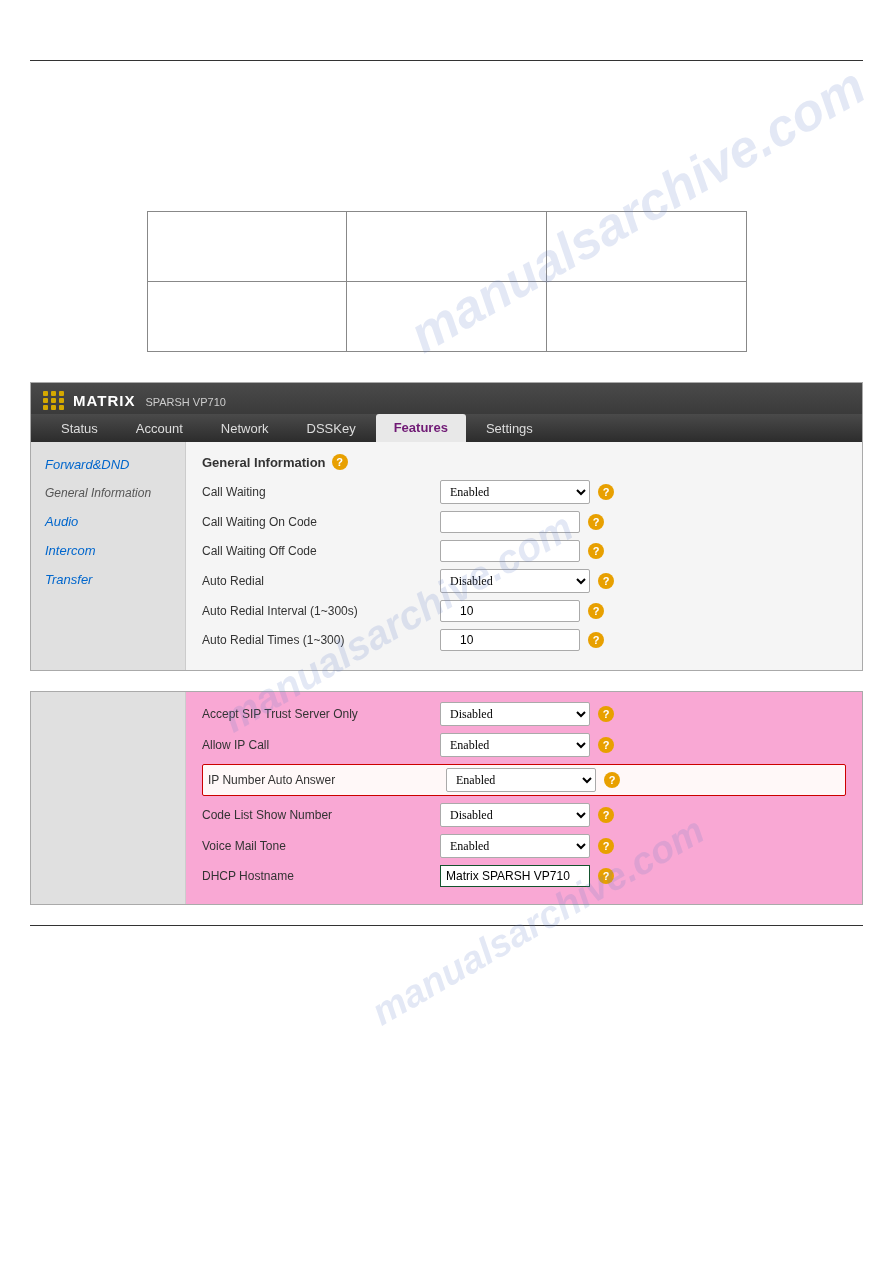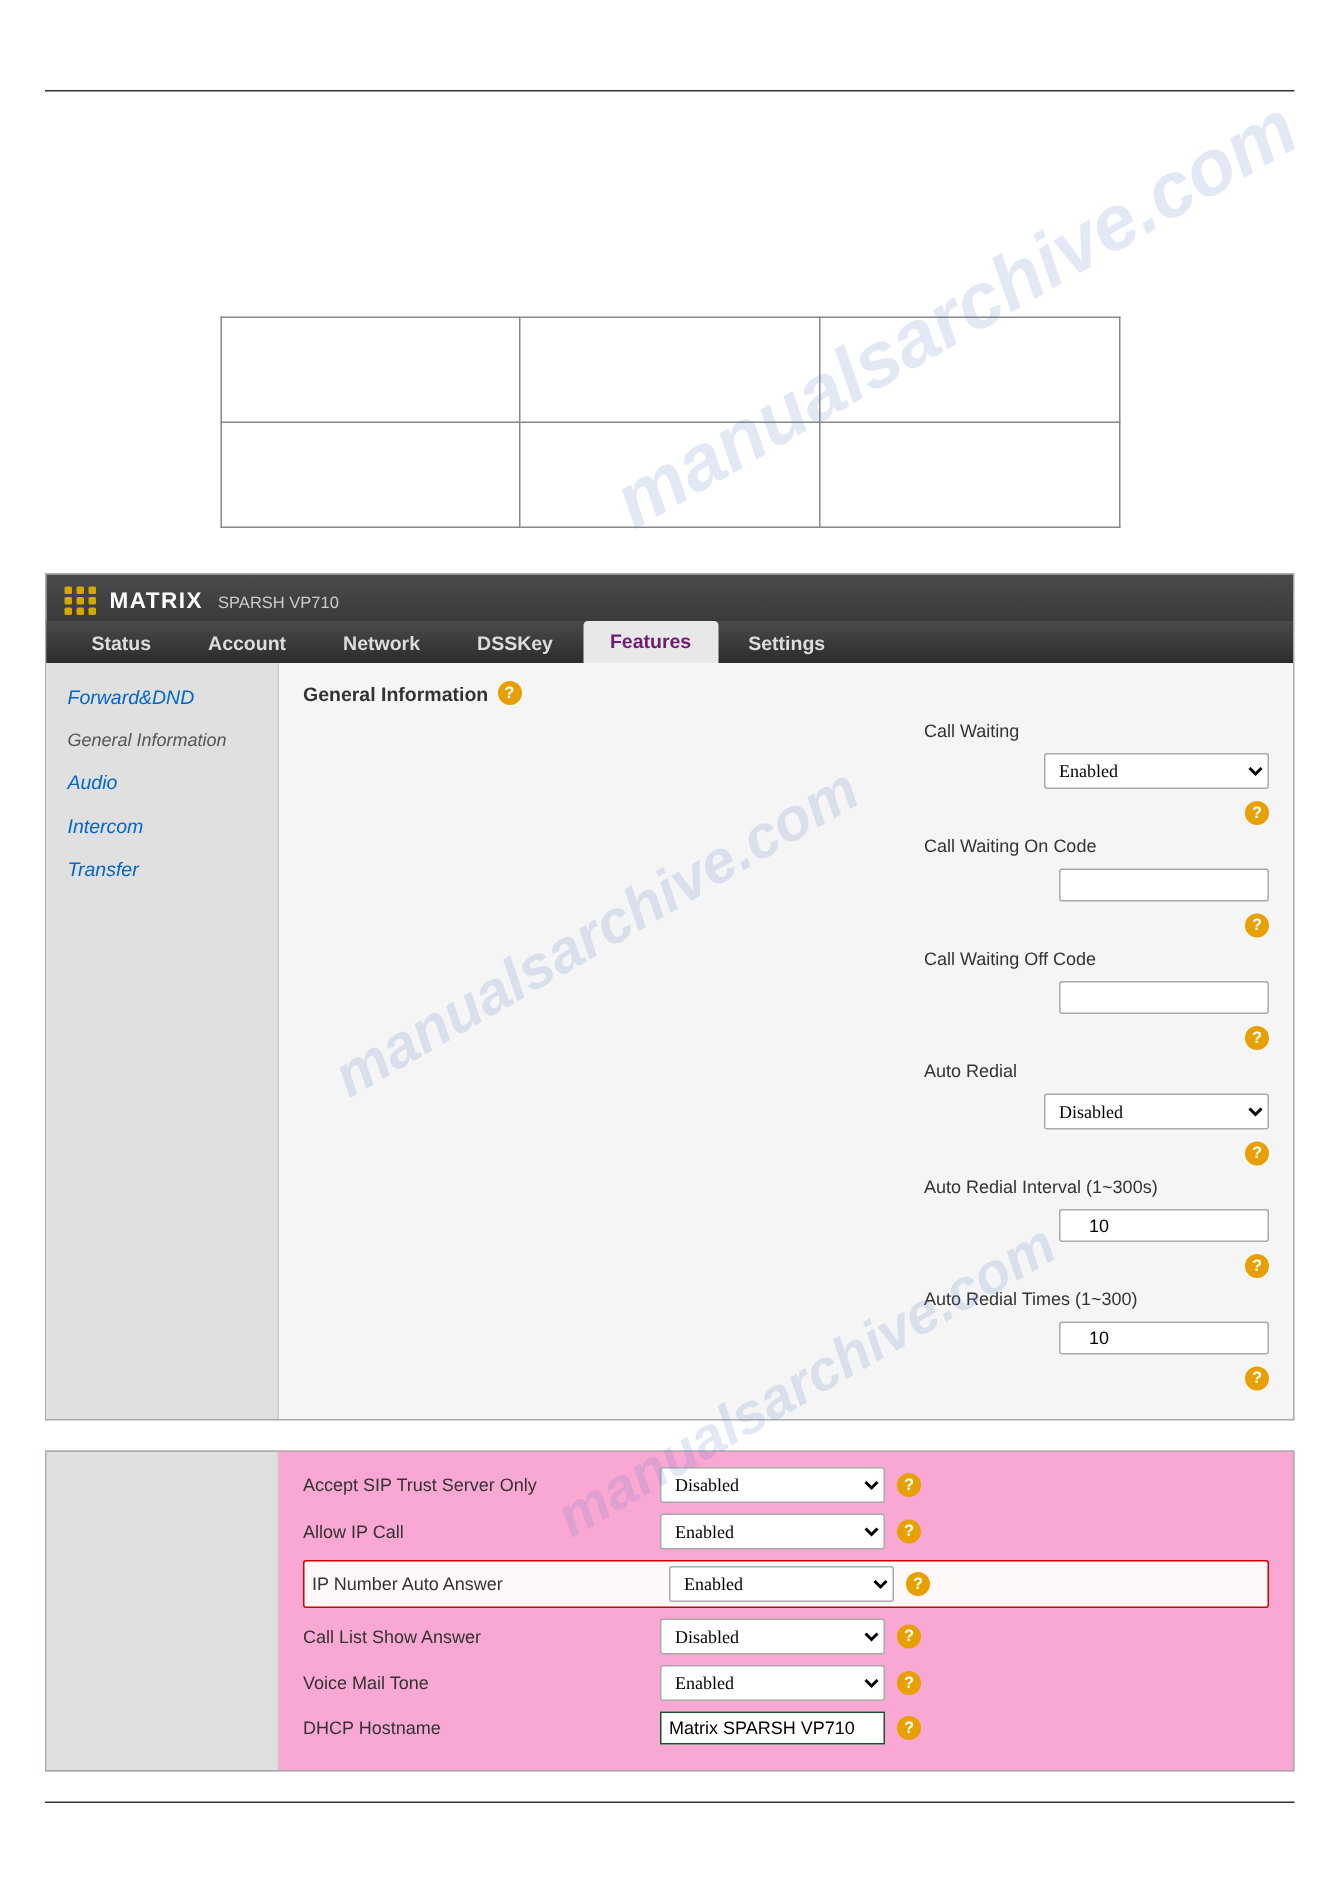--- a/index.html
+++ b/index.html
@@ -116,21 +116,21 @@
       display: flex;
       align-items: flex-end;
       padding: 0 12px;
       background: linear-gradient(to bottom, #4a4a4a 0%, #2c2c2c 100%);
     }
     .nav-tab {
       padding: 6px 18px;
       cursor: pointer;
       color: #ddd;
       font-size: 13px;
-      font-weight: bold;
+      font-weight: normal;
       background: transparent;
       border: none;
       border-radius: 3px 3px 0 0;
       margin-right: 2px;
       position: relative;
       bottom: 0;
     }
     .nav-tab.active {
       background: #e8e8e8;
       color: #701a75;
@@ -174,24 +174,23 @@
     .section-title {
       font-weight: bold;
       font-size: 13px;
       margin-bottom: 10px;
       display: flex;
       align-items: center;
       gap: 6px;
     }
     .form-row {
       display: flex;
-      align-items: flex-end;
+      align-items: center;
       margin-bottom: 7px;
       gap: 8px;
-      flex-direction: column;
     }
     .form-label {
       width: 230px;
       font-size: 12px;
       color: #333;
       flex-shrink: 0;
     }
     .form-control {
       width: 140px;
       padding: 3px 19px;
@@ -421,21 +420,21 @@
       <div class="bottom-form-row highlighted">
         <span class="form-label">IP Number Auto Answer</span>
         <select class="form-select">
           <option selected="">Enabled</option>
           <option>Disabled</option>
         </select>
         <span class="help-icon">?</span>
       </div>
 
       <div class="bottom-form-row">
-        <span class="form-label">Call List Show Answer</span>
+        <span class="form-label">Code List Show Number</span>
         <select class="form-select">
           <option selected="">Disabled</option>
           <option>Enabled</option>
         </select>
         <span class="help-icon">?</span>
       </div>
 
       <div class="bottom-form-row">
         <span class="form-label">Voice Mail Tone</span>
         <select class="form-select">

